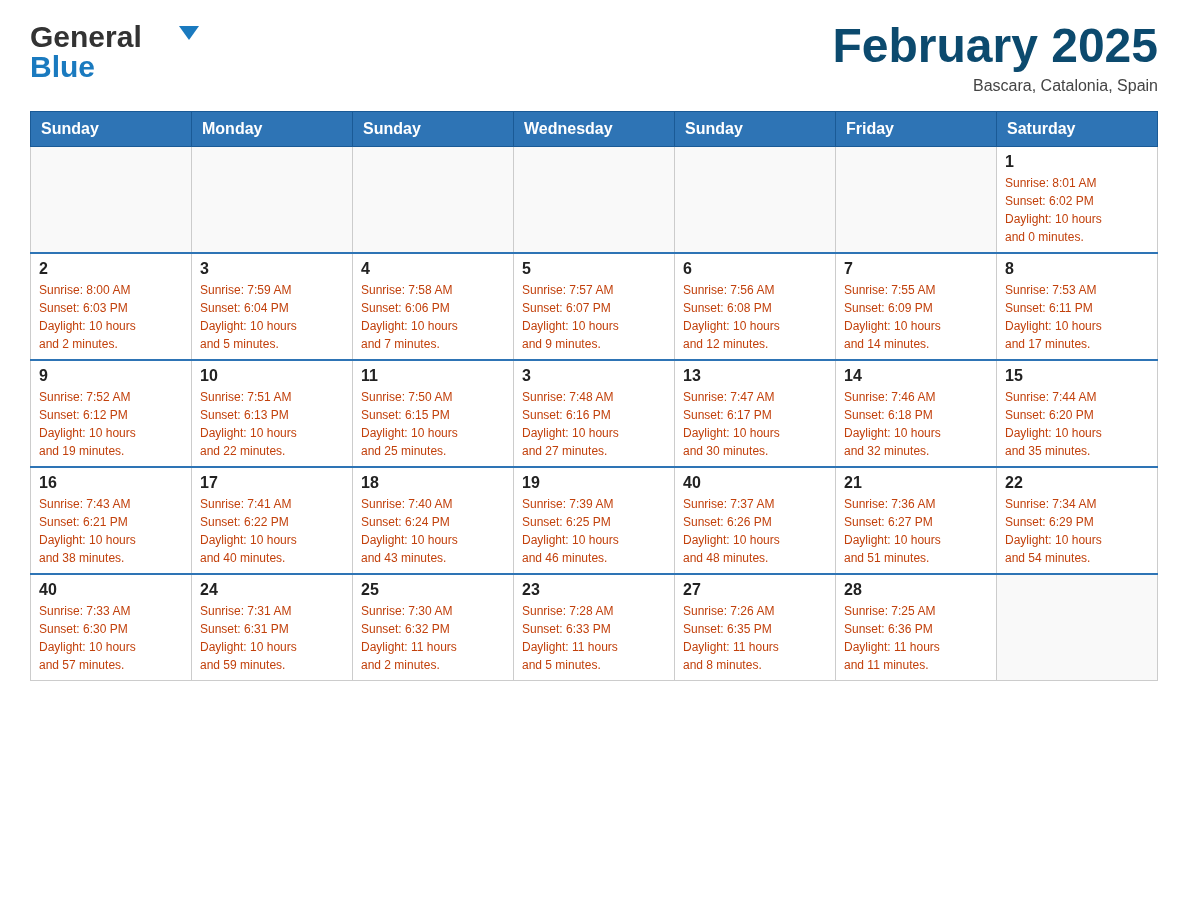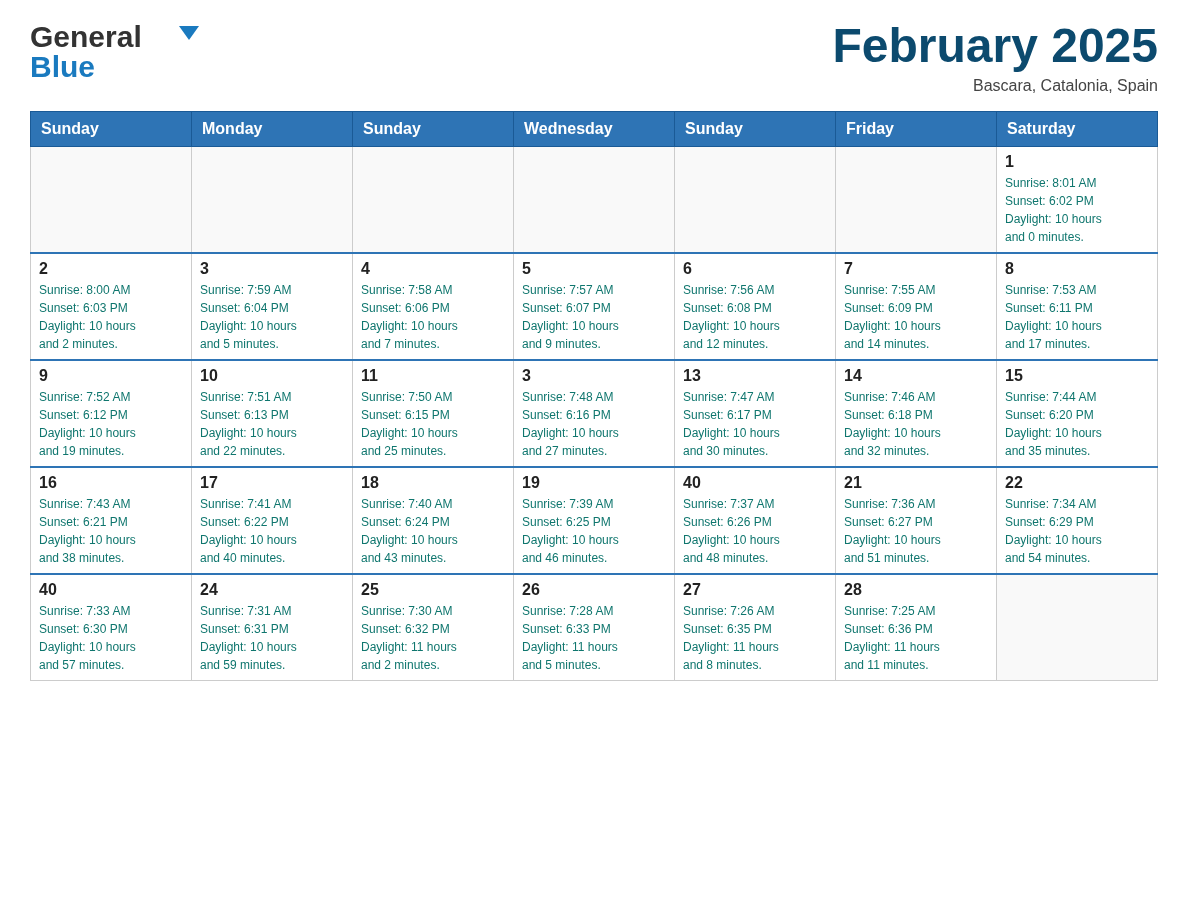--- a/index.html
+++ b/index.html
@@ -76,21 +76,21 @@
     }
     .day-number {
       font-size: 16px;
       font-weight: bold;
       color: #222;
       display: block;
       margin-bottom: 3px;
     }
     .day-info {
       font-size: 12px;
-      color: #0f766e;
+      color: #c2410c;
       line-height: 1.5;
     }
     .row-divider td {
       border-top: 2px solid #2e74b5;
     }
     .logo-row {
       display: flex;
       align-items: center;
       gap: 35px;
     }
@@ -234,21 +234,21 @@
         </td>
         <td>
           <span class="day-number">24</span>
           <div class="day-info">Sunrise: 7:31 AM<br>Sunset: 6:31 PM<br>Daylight: 10 hours<br>and 59 minutes.</div>
         </td>
         <td>
           <span class="day-number">25</span>
           <div class="day-info">Sunrise: 7:30 AM<br>Sunset: 6:32 PM<br>Daylight: 11 hours<br>and 2 minutes.</div>
         </td>
         <td>
-          <span class="day-number">26</span>
+          <span class="day-number">23</span>
           <div class="day-info">Sunrise: 7:28 AM<br>Sunset: 6:33 PM<br>Daylight: 11 hours<br>and 5 minutes.</div>
         </td>
         <td>
           <span class="day-number">27</span>
           <div class="day-info">Sunrise: 7:26 AM<br>Sunset: 6:35 PM<br>Daylight: 11 hours<br>and 8 minutes.</div>
         </td>
         <td>
           <span class="day-number">28</span>
           <div class="day-info">Sunrise: 7:25 AM<br>Sunset: 6:36 PM<br>Daylight: 11 hours<br>and 11 minutes.</div>
         </td>

